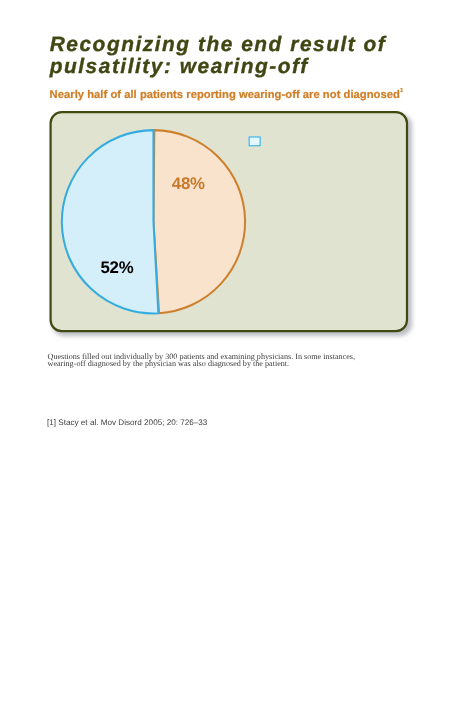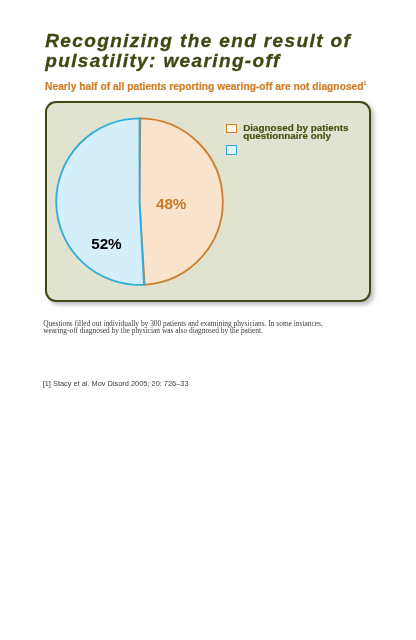--- a/index.html
+++ b/index.html
@@ -46,29 +46,24 @@
 
   <div class="chartbox" style="background: rgb(224, 227, 208); border-color: rgb(65, 73, 19);">
 
     <svg class="pie" viewBox="0 0 200 200" width="200" height="200">
       <g id="pie-slices">
           <path d="M 92.5 98.6 L 93.30 15.30 A 83.3 83.3 0 0 1 97.59 181.74 Z" fill="#fae3cd" stroke="#cd812f" stroke-width="1.85" stroke-linejoin="round"></path>
           <path d="M 92.5 98.6 L 97.00 181.78 A 83.3 83.3 0 1 1 92.50 15.30 Z" fill="#d5effa" stroke="#35ace0" stroke-width="1.85" stroke-linejoin="round"></path>
         </g>
     </svg>
 
-    <div class="pct pct48" style="color: rgb(200, 122, 43); margin-top: 36px;">48%</div>
+    <div class="pct pct48" style="color: rgb(200, 122, 43);">48%</div>
     <div class="pct pct52" style="color: #000000;">52%</div>
 
     <div class="legend">
-      <div class="legrow">
-        <span class="swatch" style="border-color: rgb(205, 129, 47);"></span>
-        <span class="legtext">Diagnosed by patients
-questionnaire only</span>
-      </div>
       <div class="legrow">
         <span class="swatch blue" style="border-color: rgb(53, 172, 224);"></span>
       </div>
     </div>
   </div>
 
   <div class="note">Questions filled out individually by 300 patients and examining physicians. In some instances,
 wearing-off diagnosed by the physician was also diagnosed by the patient.</div>
   <div class="ref">[1] Stacy et al. Mov Disord 2005; 20: 726–33</div>
 </div>

